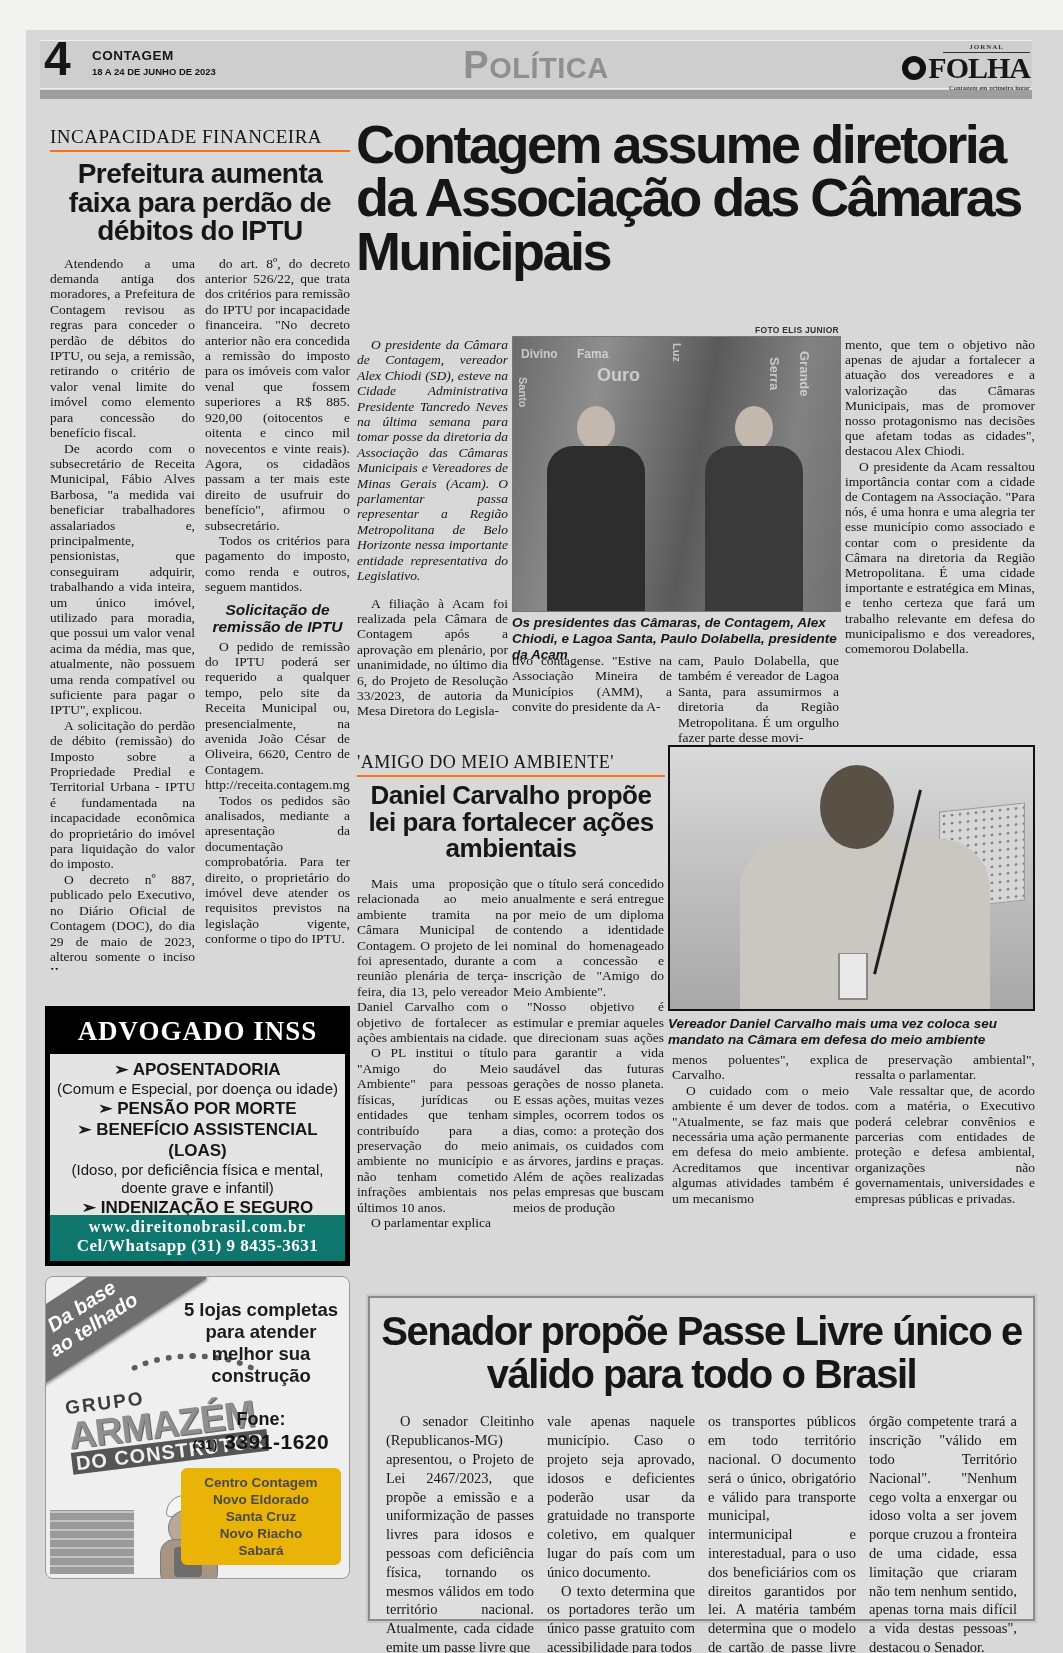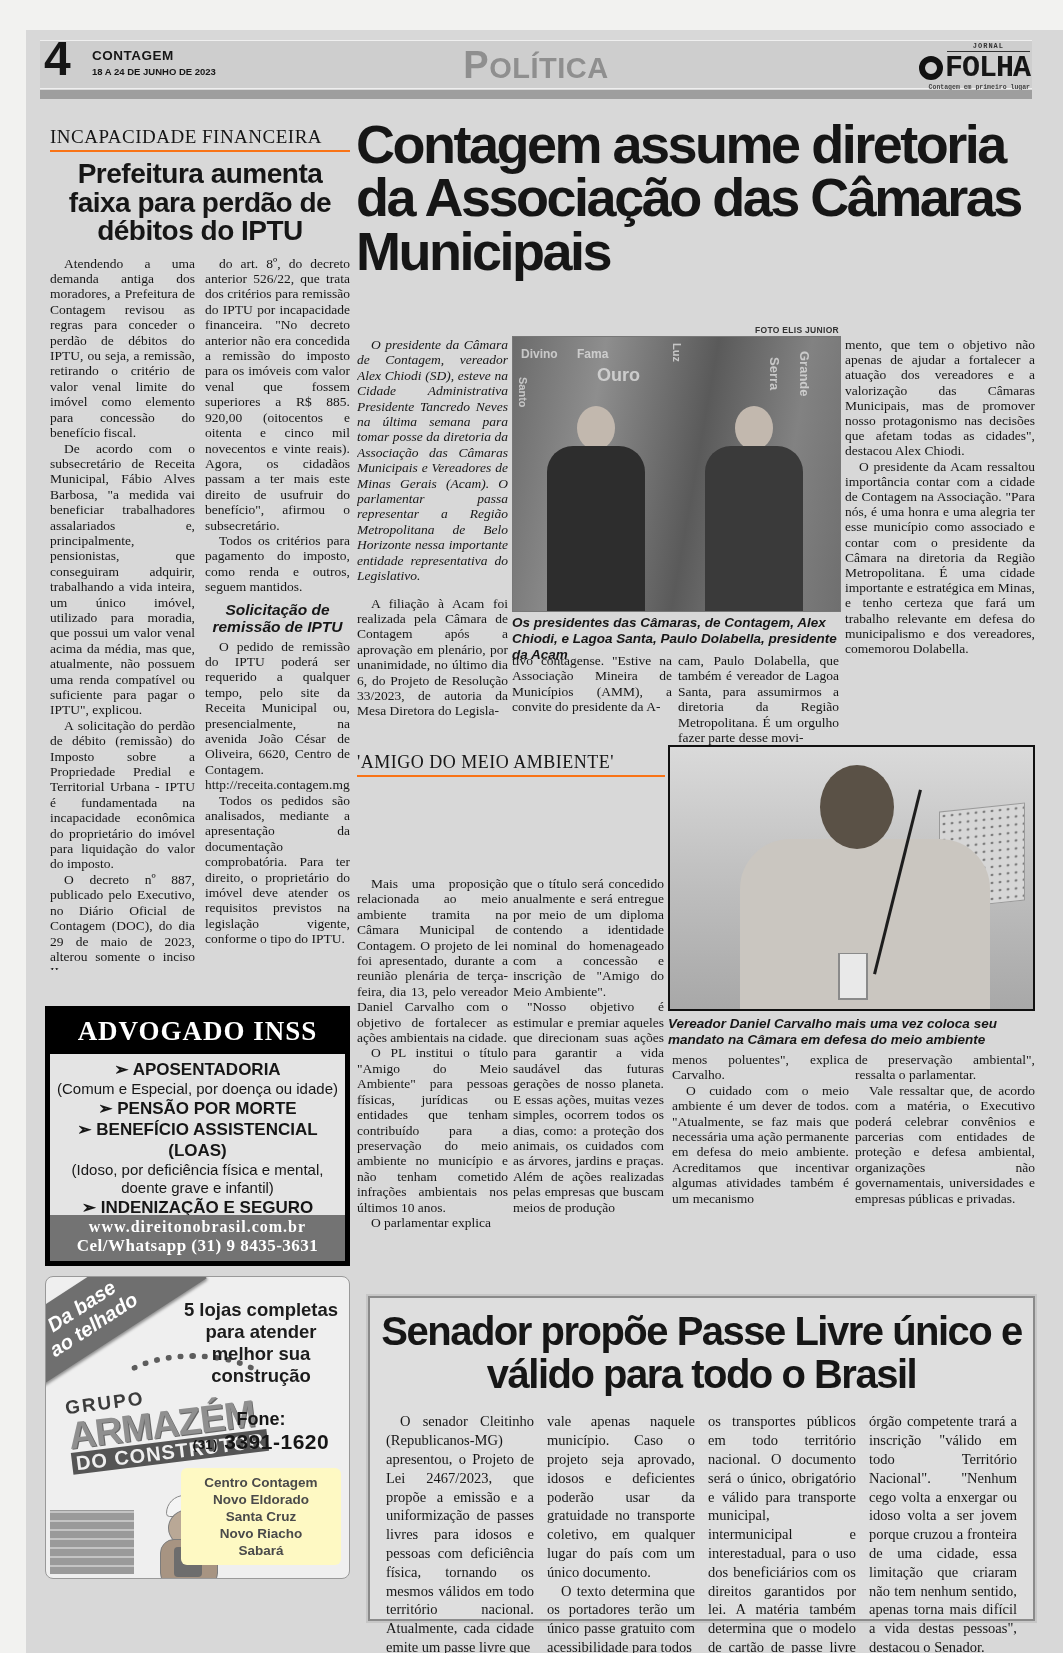--- a/index.html
+++ b/index.html
@@ -10,21 +10,21 @@
 
   
   .masthead{left:40px;top:40px;width:992px;height:47px;background:#cecece;border-top:1px solid #efefef;border-bottom:1px solid #efefef;}
   .pagenum{position:absolute;left:4px;top:-10px;font-family:"Liberation Sans",sans-serif;font-weight:900;font-size:48px;letter-spacing:-2px;}
   .edblock{position:absolute;left:52px;top:7px;font-family:"Liberation Sans",sans-serif;}
   .edname{font-weight:900;font-size:13.5px;letter-spacing:.5px;}
   .eddate{font-weight:700;font-size:9.5px;margin-top:3px;}
   .section{position:absolute;left:0;right:0;top:3px;text-align:center;font-family:"Liberation Sans",sans-serif;
            font-weight:900;font-size:29px;color:#8f8f8f;letter-spacing:.5px;}
   .section::first-letter{font-size:38px;}
-  .logo{position:absolute;right:2px;top:-6px;text-align:right;font-family:Liberation Mono, monospace;}
+  .logo{position:absolute;right:2px;top:-6px;text-align:right;font-family:Liberation Serif, serif;}
   .logo-kicker{font-size:7px;font-weight:700;letter-spacing:1px;color:#333;border-bottom:1px solid #333;display:inline-block;padding:0 26px 1px 26px;}
   .logo-main{display:flex;align-items:center;justify-content:flex-end;gap:2px;}
   .logo-ring{width:22px;height:22px;border:6px solid #111;border-radius:50%;display:inline-block;box-sizing:border-box;width:24px;height:24px;}
   .logo-name{font-weight:900;font-size:30px;letter-spacing:-1px;line-height:1;}
   .logo-tag{font-size:6.5px;font-weight:700;color:#444;margin-top:1px;}
   .rule{left:40px;top:90px;width:992px;height:9px;background:#9e9e9e;}
 
   
   .kicker{font-family:"Liberation Serif",serif;font-size:19px;letter-spacing:.5px;border-bottom:2px solid #f97316;padding-bottom:2px;}
   .headline{font-family:"Liberation Sans",sans-serif;font-weight:900;line-height:1.02;}
@@ -80,21 +80,21 @@
   .a3col3{left:672px;top:1052px;width:177px;height:238px;}
   .a3col4{left:855px;top:1052px;width:180px;height:238px;}
 
   
   .adv{left:45px;top:1006px;width:305px;height:260px;box-sizing:border-box;border:5px solid #000;background:#e4e4e4;}
   .adv-title{background:#000;color:#fff;text-align:center;font-family:"Liberation Serif",serif;font-weight:900;
              font-size:27px;letter-spacing:1px;padding:5px 0 7px;}
   .adv-items{text-align:center;font-family:"Liberation Sans",sans-serif;padding:5px 4px 4px;}
   .adv-items .main{font-weight:700;font-size:17px;line-height:21px;}
   .adv-items .sub{font-size:15px;line-height:18px;}
-  .adv-foot{position:absolute;left:0;right:0;bottom:0;background:#737373;color:#fff;text-align:center;
+  .adv-foot{position:absolute;left:0;right:0;bottom:0;background:#0f766e;color:#fff;text-align:center;
             font-family:"Liberation Serif",serif;font-weight:700;padding:3px 0 5px;}
   .adv-foot .site{font-size:16px;letter-spacing:1px;}
   .adv-foot .tel{font-size:17px;letter-spacing:.5px;}
 
   
   .arm{left:45px;top:1276px;width:305px;height:303px;box-sizing:border-box;border:1px solid #999;background:#efefef;overflow:hidden;}
   .ribbon{position:absolute;left:-78px;top:6px;width:240px;padding:10px 0 12px;background:#6f6f6f;transform:rotate(-33deg);
           text-align:center;color:#fff;font-family:"Liberation Sans",sans-serif;font-weight:700;font-style:italic;
           font-size:20px;line-height:22px;box-shadow:0 2px 3px rgba(0,0,0,.4);}
   .chain{position:absolute;left:66px;top:76px;width:150px;height:64px;border:6px dotted #5d5d5d;border-color:#5d5d5d transparent transparent transparent;border-radius:50%;}
@@ -107,21 +107,21 @@
   .mas-head{position:absolute;left:26px;top:14px;width:40px;height:36px;border-radius:50%;background:#b9a896;border:1px solid #7c7c7c;}
   .mas-body{position:absolute;left:18px;top:44px;width:56px;height:46px;border-radius:14px;background:#a79482;border:1px solid #7c7c7c;}
   .mas-bib{position:absolute;left:32px;top:52px;width:28px;height:30px;background:#6d6d6d;border-radius:4px;}
   .bricks{position:absolute;left:4px;bottom:4px;width:84px;height:64px;
           background:repeating-linear-gradient(0deg,#9a9a9a 0 7px,#c4c4c4 7px 9px),repeating-linear-gradient(90deg,rgba(0,0,0,.25) 0 1px,transparent 1px 14px);}
   .arm-right{position:absolute;right:8px;top:22px;width:160px;text-align:center;font-family:"Liberation Sans",sans-serif;}
   .arm-tag{font-weight:700;font-size:18.5px;line-height:22px;color:#1c1c1c;}
   .arm-fone-label{font-weight:900;font-size:18px;margin-top:22px;}
   .arm-fone{font-weight:900;font-size:21px;letter-spacing:.5px;}
   .arm-fone .area{font-size:13px;}
-  .arm-locs{margin-top:14px;background:#fef9c3;border-radius:6px;padding:6px 2px;font-weight:700;font-size:13.5px;line-height:17px;color:#4a4a4a;}
+  .arm-locs{margin-top:14px;background:#eab308;border-radius:6px;padding:6px 2px;font-weight:700;font-size:13.5px;line-height:17px;color:#4a4a4a;}
   .arm-locs p{margin:0;text-indent:0;}
 
   
   .box4{left:368px;top:1296px;width:667px;height:325px;box-sizing:border-box;border:2px solid #8a8a8a;outline:2px solid #c6c6c6;background:#dedede;}
   .box4 .headline{font-size:40px;text-align:center;letter-spacing:-1.5px;line-height:1.08;margin-top:12px;}
   .box4cols{display:flex;gap:13px;margin:16px 16px 0;}
   .box4cols .bodycol{flex:1;height:252px;font-size:14.5px;line-height:18.8px;}
 </style>
 </head>
 <body>
@@ -206,20 +206,21 @@
   </div>
   <div class="abs bodycol cont a2col3">
     <p>cam, Paulo Dolabella, que também é vereador de Lagoa Santa, para assumirmos a diretoria da Região Metropolitana. É um orgulho fazer parte desse movi-</p>
   </div>
   <div class="abs bodycol cont a2col4">
       <p>mento, que tem o objetivo não apenas de ajudar a fortalecer a atuação dos vereadores e a valorização das Câmaras Municipais, mas de promover nosso protagonismo nas decisões que afetam todas as cidades", destacou Alex Chiodi.</p>
       <p>O presidente da Acam ressaltou importância contar com a cidade de Contagem na Associação. "Para nós, é uma honra e uma alegria ter esse município como associado e contar com o presidente da Câmara na diretoria da Região Metropolitana. É uma cidade importante e estratégica em Minas, e tenho certeza que fará um trabalho relevante em defesa do municipalismo e dos vereadores, comemorou Dolabella.</p>
     </div>
 
   <div class="abs kicker a3-kicker">'AMIGO DO MEIO AMBIENTE'</div>
+  <div class="abs headline a3-headline">Daniel Carvalho propõe lei para fortalecer ações ambientais</div>
   <div class="abs credit a3-credit">FOTO CLEIDE AMARAL</div>
 
   <div class="abs photo2">
     <div class="p2spk"></div>
     <div class="p2body"></div>
     <div class="p2head"></div>
     <div class="p2mic"></div>
     <div class="p2glass"></div>
   </div>
 

